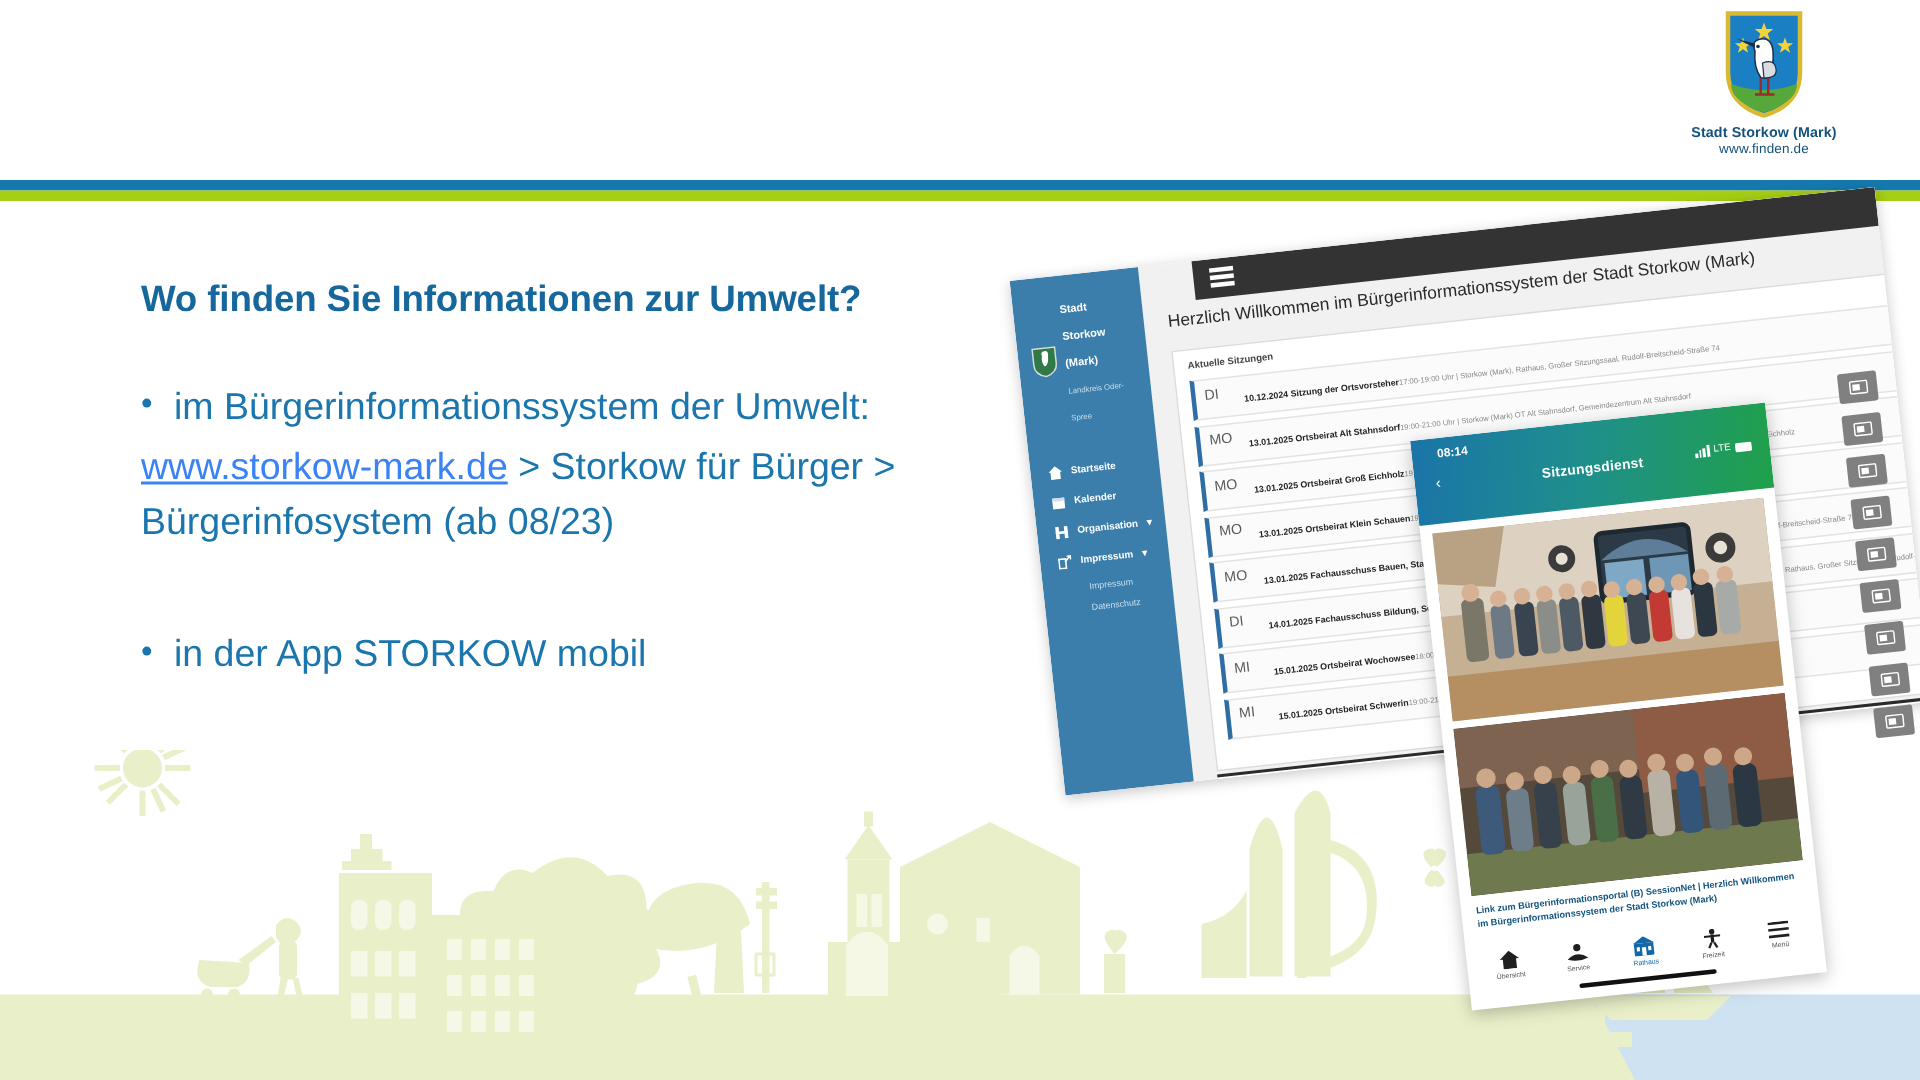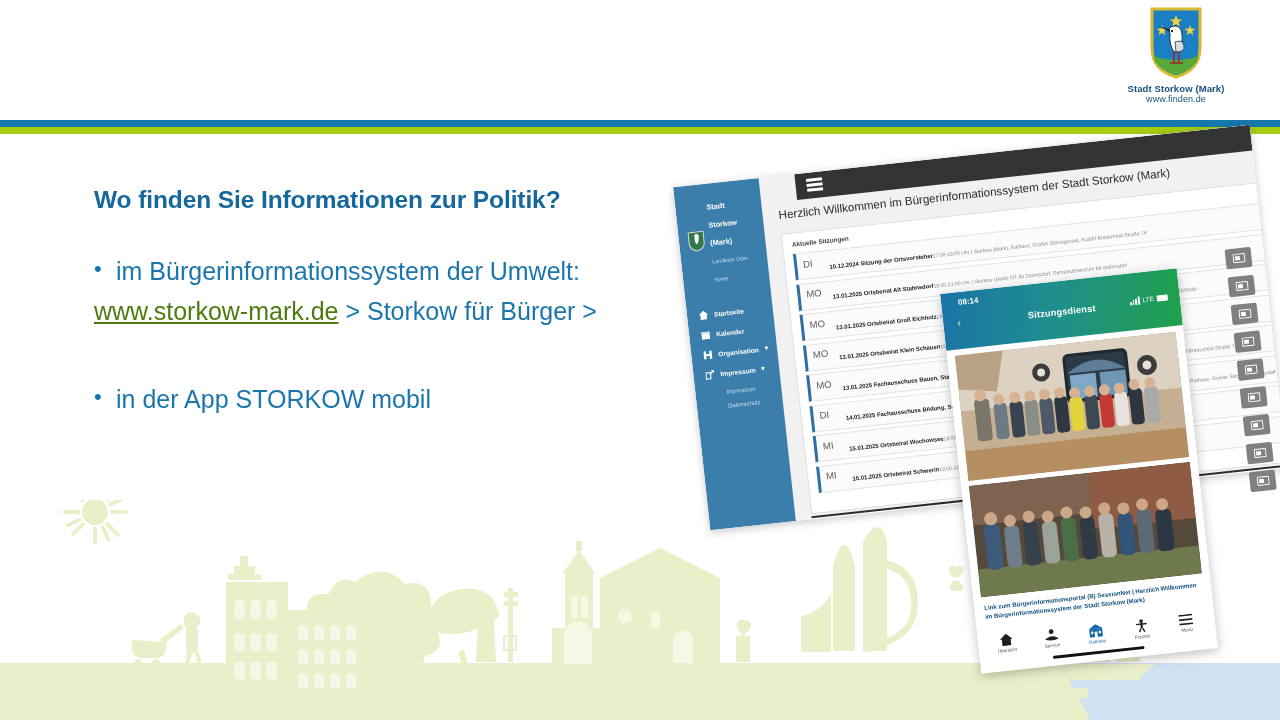--- a/index.html
+++ b/index.html
@@ -97,21 +97,21 @@
     color: #1a76ad;
   }
   .bullet-text { flex: 1; }
   .para {
     font-size: 25px;
     color: #1a76ad;
     line-height: 1.32;
     margin-bottom: 4px;
   }
   .link {
-    color: #4d7c0f;
+    color: #3b82f6;
     text-decoration: underline;
     text-underline-offset: 2px;
     margin-top: 32px;
   }
   .gap { height: 52px; }
 
   
   .shot-stage {
     position: absolute;
     left: 660px; top: 150px;
@@ -515,30 +515,31 @@
         <rect x="25" y="46" width="1.6" height="11" fill="#9b2b2b"></rect>
         <rect x="30" y="46" width="1.6" height="11" fill="#9b2b2b"></rect>
         <path d="M22 57 l7 0 M28 57 l7 0" stroke="#9b2b2b" stroke-width="1.6"></path>
       </svg>
     </span>
     <div class="logo-title">Stadt Storkow (Mark)</div>
     <div class="logo-url">www.finden.de</div>
   </div>
 
   <div class="content">
-    <div class="lead">Wo finden Sie Informationen zur Politik?</div>
+    <div class="lead">Wo finden Sie Informationen zur Umwelt?</div>
 
     <div class="bullet-row">
       <span class="bullet-dot">•</span>
       <span class="bullet-text">im Bürgerinformationssystem der Umwelt:</span>
     </div>
 
     <div class="para">
       <a href="#" class="link">www.storkow-mark.de</a><span> &gt; Storkow für Bürger &gt;</span>
     </div>
+    <div class="para">Bürgerinfosystem (ab 08/23)</div>
 
     <div class="gap"></div>
 
     <div class="bullet-row">
       <span class="bullet-dot">•</span>
       <span class="bullet-text">in der App STORKOW mobil</span>
     </div>
   </div>
 
   <div class="shot-stage">

